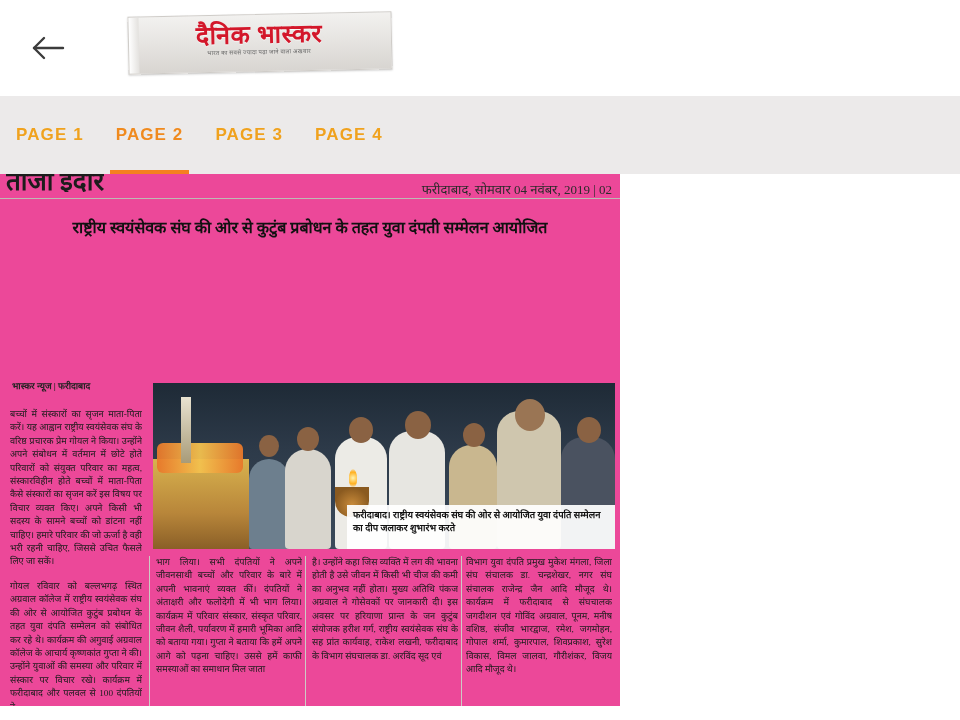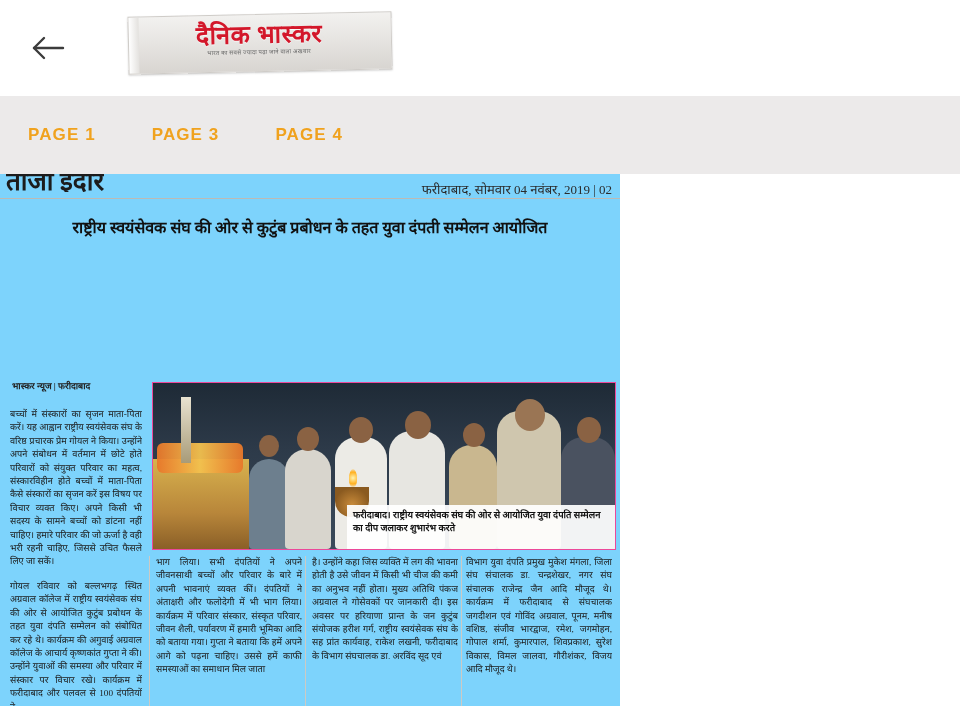--- a/index.html
+++ b/index.html
@@ -109,21 +109,21 @@
     height: 78px;
     display: flex;
     align-items: center;
   }
   .tab {
     position: relative;
     height: 78px;
     display: flex;
     align-items: center;
     justify-content: center;
-    padding: 0 28px;
+    padding: 0 16px;
     font-size: 17px;
     font-weight: bold;
     letter-spacing: 1.1px;
     color: #f0a21e;
     cursor: pointer;
     user-select: none;
     white-space: nowrap;
   }
   .tab.active { color: #f08a1e; }
   .tab.active:after {
@@ -146,21 +146,21 @@
     background: #ffffff;
     overflow: hidden;
   }
 
   .np {
     position: absolute;
     left: 0;
     top: 0;
     width: 620px;
     height: 546px;
-    background: #7dd3fc;
+    background: #ec4899;
     color: #1a1a1a;
     overflow: hidden;
   }
 
   .np-topline {
     position: absolute;
     left: 0;
     top: 0;
     width: 620px;
     height: 24px;
@@ -358,20 +358,23 @@
       <div class="masthead-title">दैनिक भास्कर</div>
       <div class="masthead-sub">भारत का सबसे ज्यादा पढ़ा जाने वाला अखबार</div>
     </div>
   </div>
 
   <div class="tabstrip">
     <div class="tabs-inner">
       <div class="tab">
         <span>PAGE 1</span>
       </div>
+      <div class="tab active">
+        <span>PAGE 2</span>
+      </div>
       <div class="tab">
         <span>PAGE 3</span>
       </div>
       <div class="tab">
         <span>PAGE 4</span>
       </div>
     </div>
   </div>
 
   <div class="page-area">

